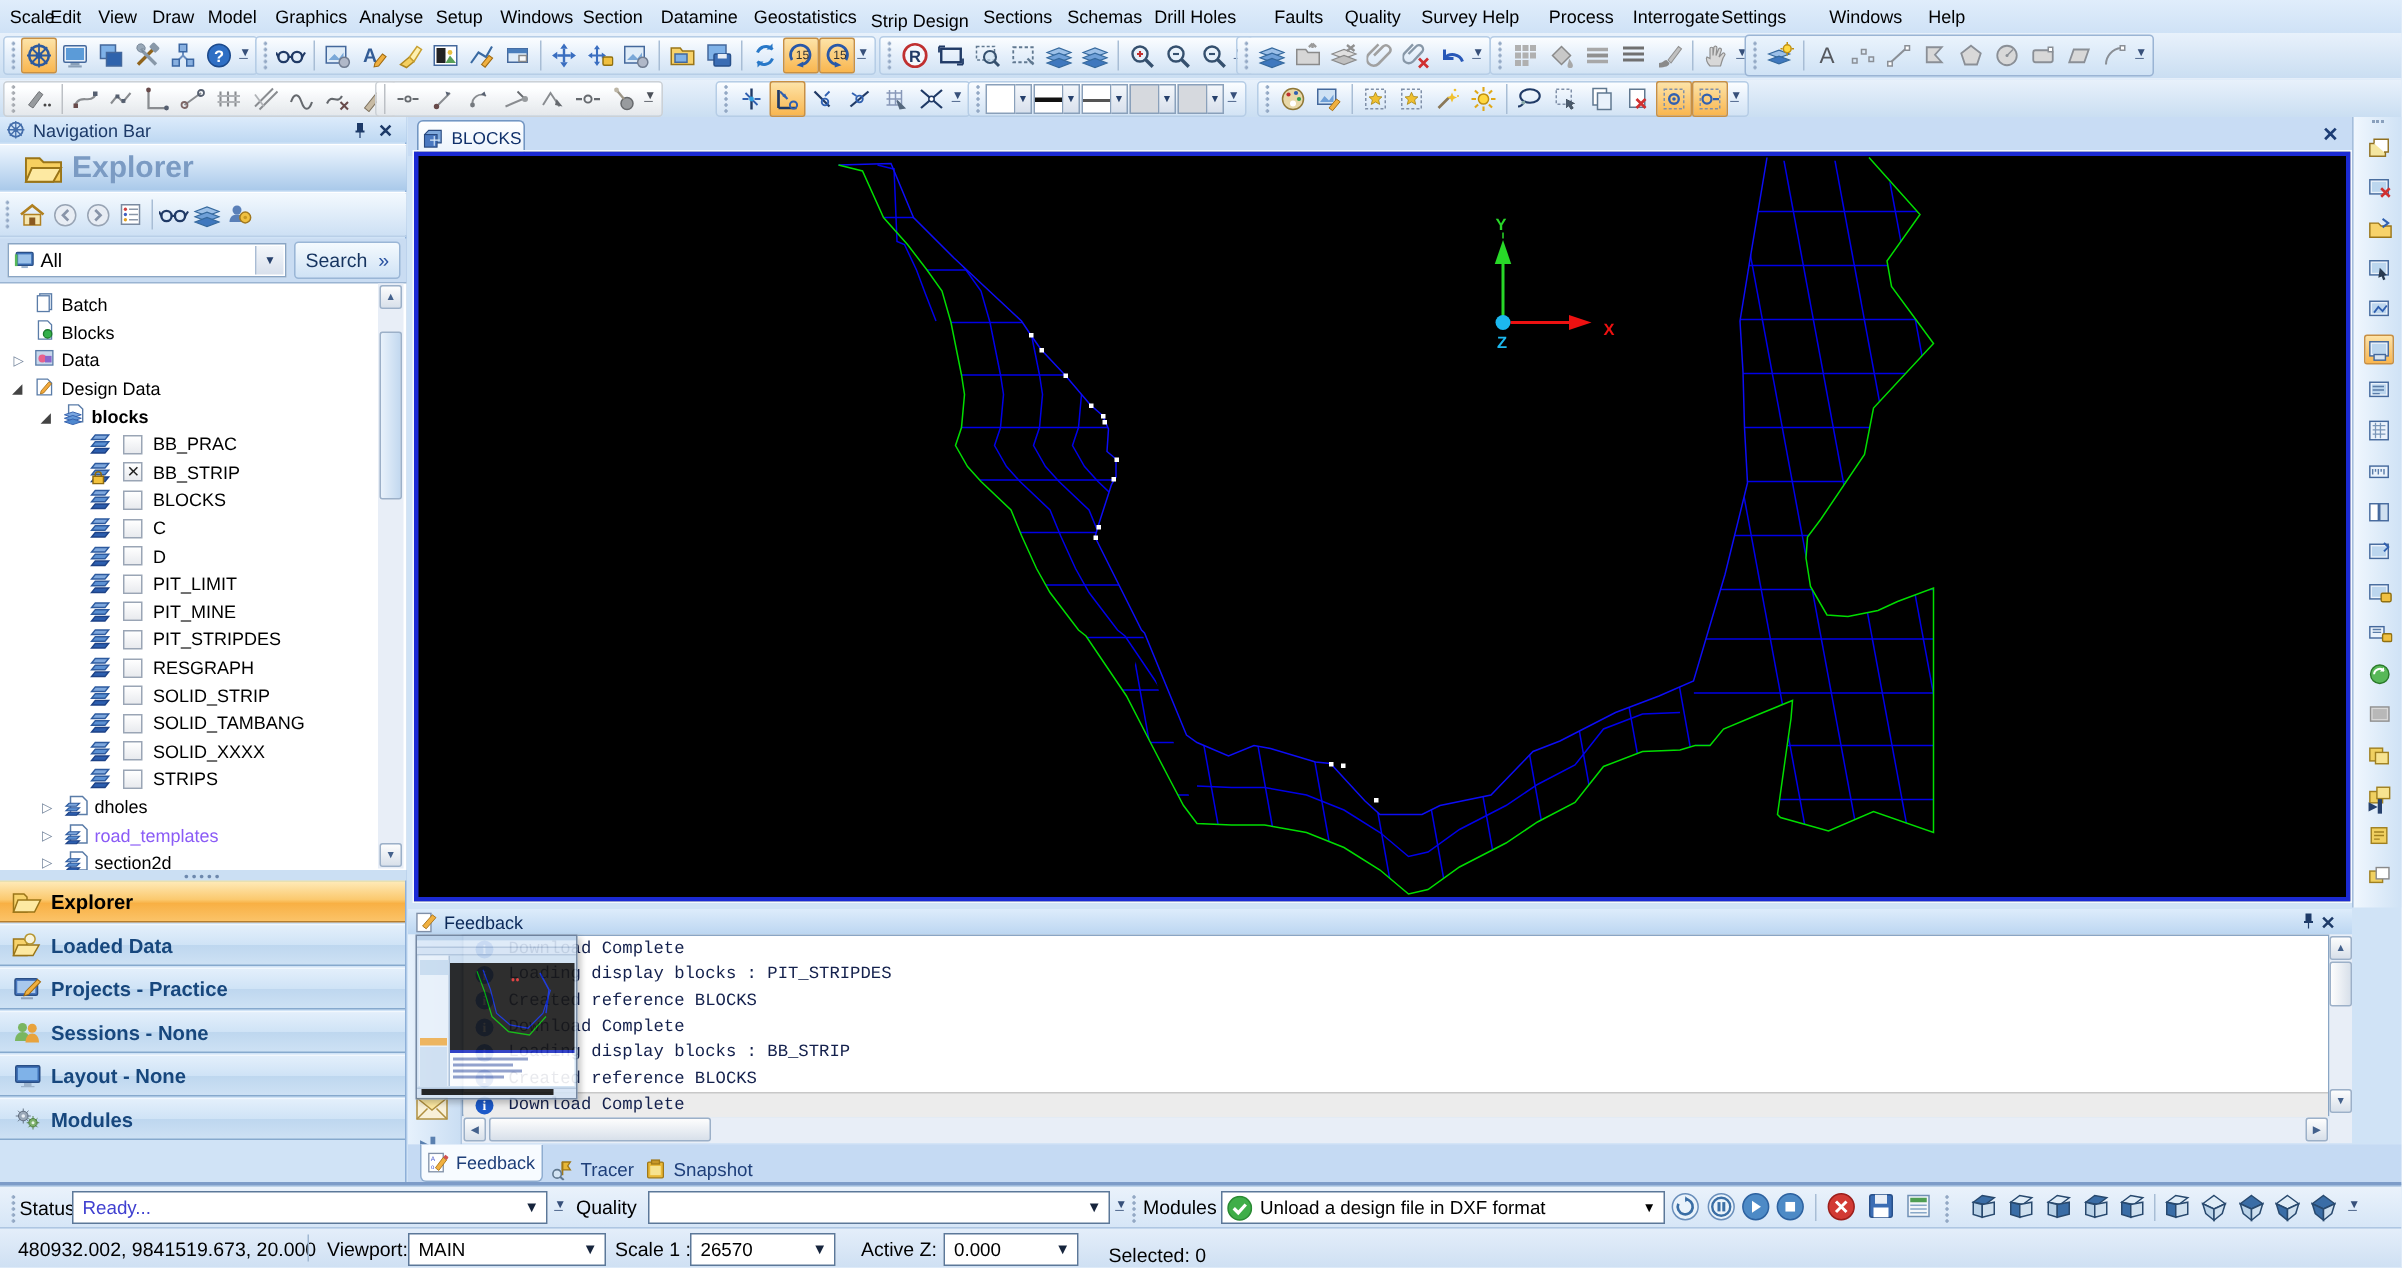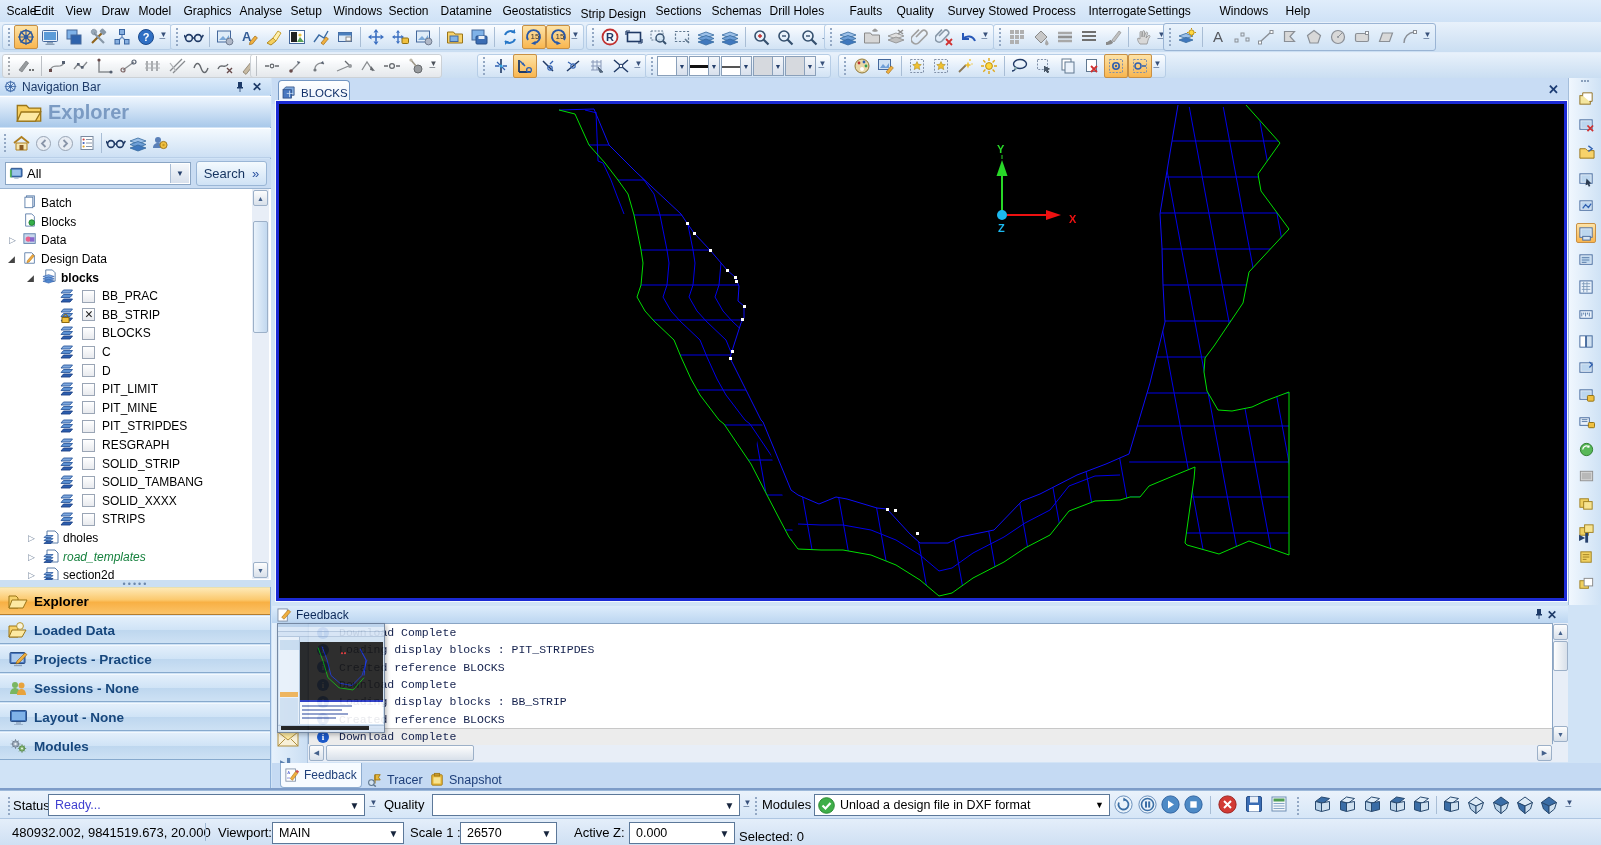--- a/index.html
+++ b/index.html
@@ -107,21 +107,21 @@
       <span style="position:absolute;left:328px;top:4px">Windows</span>
       <span style="position:absolute;left:383px;top:4px">Section</span>
       <span style="position:absolute;left:435px;top:4px">Datamine</span>
       <span style="position:absolute;left:497px;top:4px">Geostatistics</span>
       <span style="position:absolute;left:575px;top:7px">Strip Design</span>
       <span style="position:absolute;left:650px;top:4px">Sections</span>
       <span style="position:absolute;left:706px;top:4px">Schemas</span>
       <span style="position:absolute;left:764px;top:4px">Drill Holes</span>
       <span style="position:absolute;left:844px;top:4px">Faults</span>
       <span style="position:absolute;left:891px;top:4px">Quality</span>
-      <span style="position:absolute;left:942px;top:4px">Survey Stowed</span>
+      <span style="position:absolute;left:942px;top:4px">Survey Help</span>
       <span style="position:absolute;left:1027px;top:4px">Process</span>
       <span style="position:absolute;left:1083px;top:4px">Interrogate</span>
       <span style="position:absolute;left:1142px;top:4px">Settings</span>
       <span style="position:absolute;left:1214px;top:4px">Windows</span>
       <span style="position:absolute;left:1280px;top:4px">Help</span>
     </div>
   <div id="tb2" class="abs tbrow">
       <div class="tgroup" style="left:2px">
         <span class="grip"></span>
         <span class="ti hl">
@@ -1047,21 +1047,21 @@
           <span class="lbl">dholes</span>
         </div>
       <div class="trow">
           <span class="arrow" style="left:28px">▷</span>
           <span style="display:inline-block;width:17px;height:16px;margin-left:42px;flex:none"><svg width="17" height="16" viewBox="0 0 17 16">
               <path d="M5 1h8l3 3v9H5z" fill="#fff" stroke="#5a7ca8"></path>
               <path d="M4 5.5h7L9 7.5H2z" fill="#7fa8dd" stroke="#2d5a9e" stroke-width=".8"></path>
               <path d="M4 8.5h7L9 10.5H2z" fill="#5c91d3" stroke="#2d5a9e" stroke-width=".8"></path>
               <path d="M4 11.5h7L9 13.5H2z" fill="#2c5eae" stroke="#1d4286" stroke-width=".8"></path>
             </svg></span>
-          <span class="lbl" style="font-style:italic;color:#15803d">road_templates</span>
+          <span class="lbl" style="color:#8b5cf6">road_templates</span>
         </div>
       <div class="trow">
           <span class="arrow" style="left:28px">▷</span>
           <span style="display:inline-block;width:17px;height:16px;margin-left:42px;flex:none"><svg width="17" height="16" viewBox="0 0 17 16">
               <path d="M5 1h8l3 3v9H5z" fill="#fff" stroke="#5a7ca8"></path>
               <path d="M4 5.5h7L9 7.5H2z" fill="#7fa8dd" stroke="#2d5a9e" stroke-width=".8"></path>
               <path d="M4 8.5h7L9 10.5H2z" fill="#5c91d3" stroke="#2d5a9e" stroke-width=".8"></path>
               <path d="M4 11.5h7L9 13.5H2z" fill="#2c5eae" stroke="#1d4286" stroke-width=".8"></path>
             </svg></span>
           <span class="lbl">section2d</span>
@@ -1570,19 +1570,19 @@
     <div class="combo" style="left:272px;top:3px;width:132px">
         <span style="margin-left:6px">MAIN</span>
         <span class="ar">▼</span>
       </div>
     <span class="slabel" style="left:410px;top:6px">Scale 1 :</span>
     <div class="combo" style="left:460px;top:3px;width:97px">
         <span style="margin-left:6px">26570</span>
         <span class="ar">▼</span>
       </div>
     <span class="slabel" style="left:574px;top:6px">Active Z:</span>
-    <div class="combo" style="left:629px;top:3px;width:106px">
+    <div class="combo" style="left:629px;top:3px;width:90px">
         <span style="margin-left:6px">0.000</span>
         <span class="ar">▼</span>
       </div>
     <span class="slabel" style="left:739px;top:10px">Selected: 0</span>
   </div>
 </div>
 
 </body></html>

